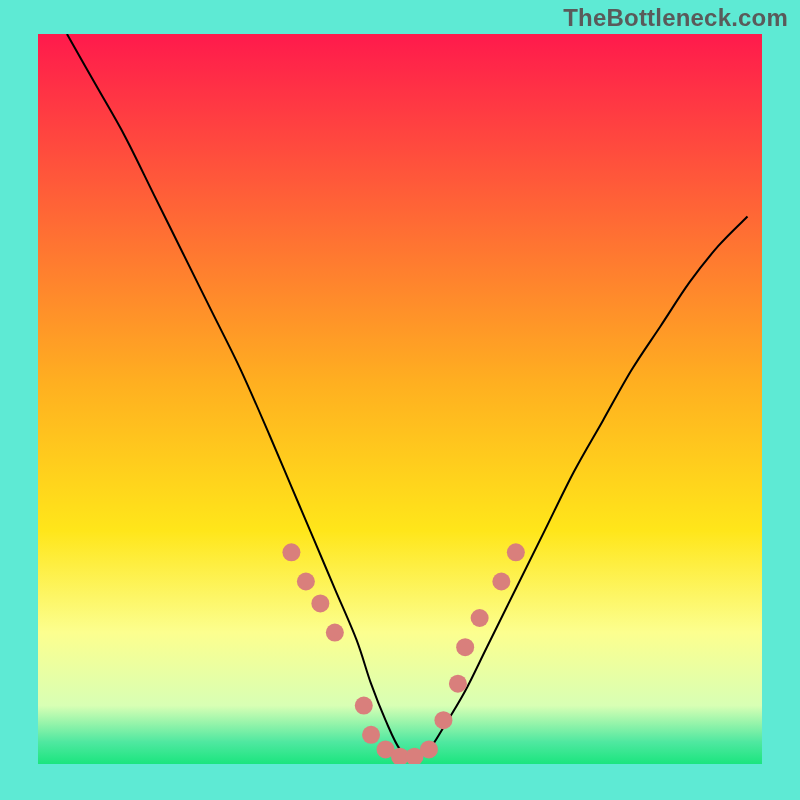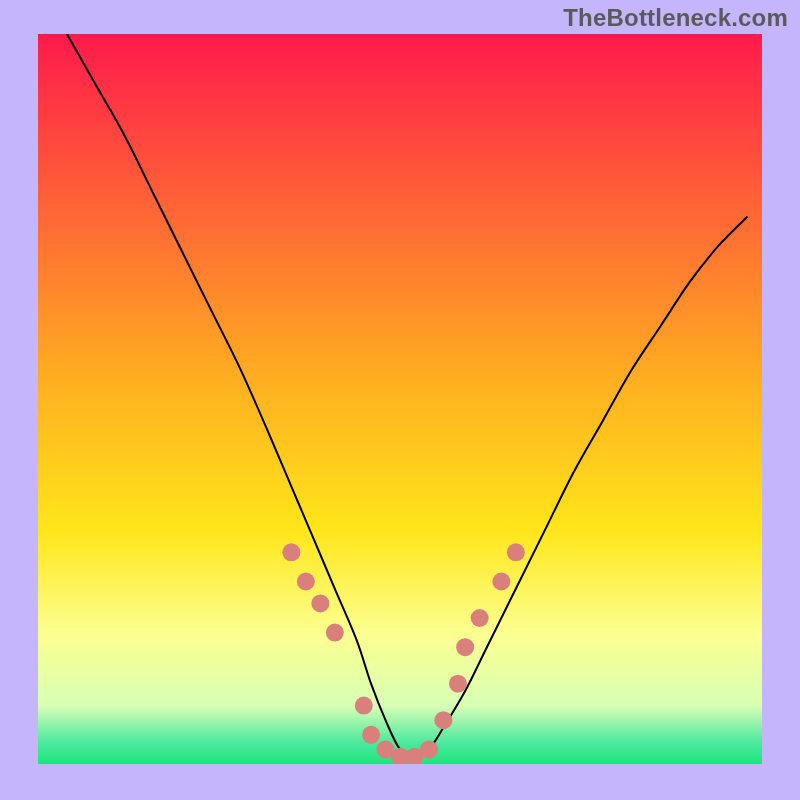--- a/index.html
+++ b/index.html
@@ -7,21 +7,21 @@
     padding: 0;
     width: 800px;
     height: 800px;
     background: #000;
     overflow: hidden;
   }
   .stage {
     position: relative;
     width: 800px;
     height: 800px;
-    background: #c4b5fd;
+    background: #5eead4;
   }
   svg {
     position: absolute;
     top: 0;
     left: 0;
   }
   .watermark {
     position: absolute;
     top: 4px;
     right: 12px;

